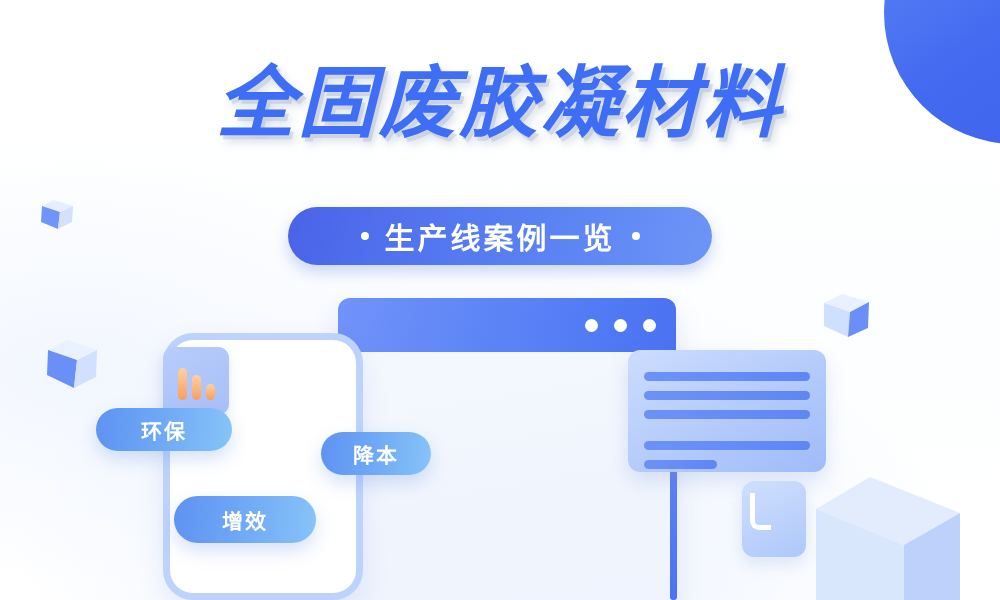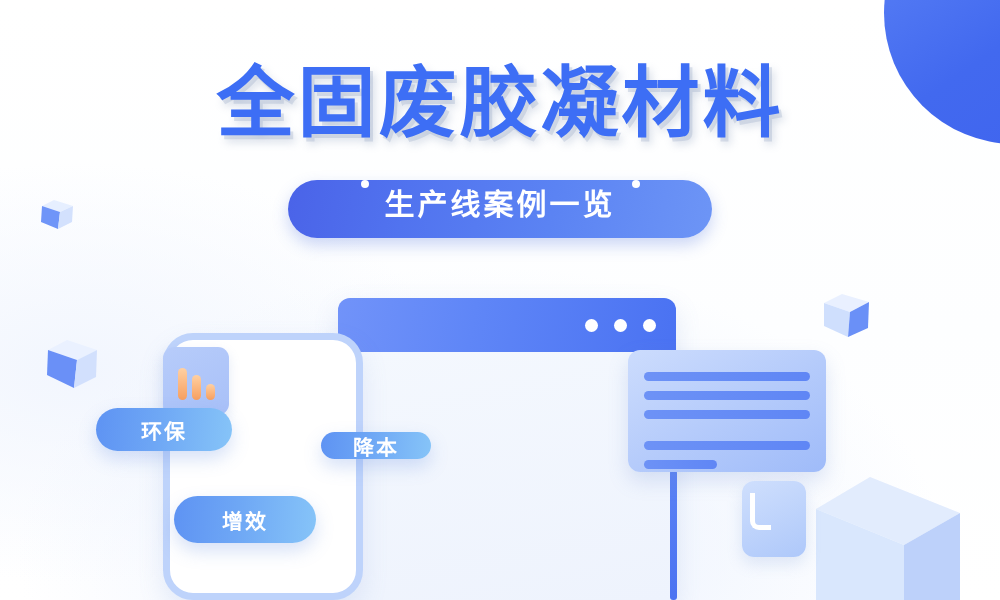--- a/index.html
+++ b/index.html
@@ -57,39 +57,41 @@
     left: 0;
     top: 64px;
     width: 1000px;
     text-align: center;
   }
   .main-title {
     display: inline-block;
     font-family: "DejaVu Sans", "Liberation Sans", sans-serif;
     font-size: 78px;
     font-weight: 700;
+    font-style: italic;
     letter-spacing: 3px;
     color: #3d6ef5;
     line-height: 1.02;
     text-shadow:
       3px 4px 0 rgba(150, 165, 195, 0.30),
       5px 7px 9px rgba(130, 148, 182, 0.30);
     white-space: nowrap;
   }
 
   .subtitle-pill {
     position: absolute;
     left: 288px;
-    top: 180px;
+    top: 207px;
     width: 424px;
     height: 58px;
     border-radius: 29px;
     background: linear-gradient(102deg, #4a63e8 0%, #5173ef 28%, #5b83f3 62%, #6d95f6 100%);
     box-shadow: 0 7px 16px rgba(72, 106, 220, 0.28);
     display: flex;
+    align-items: center;
     justify-content: center;
     gap: 16px;
   }
   .subtitle-text {
     color: #ffffff;
     font-size: 30px;
     font-weight: 700;
     letter-spacing: 3px;
     white-space: nowrap;
   }
@@ -190,21 +192,21 @@
     border-radius: 999px;
     color: #ffffff;
     font-size: 21px;
     font-weight: 700;
     letter-spacing: 2px;
     background: linear-gradient(95deg, #5e93f3 0%, #6ea7f5 45%, #86c4f8 100%);
     box-shadow: 0 8px 18px rgba(96, 140, 225, 0.26);
     white-space: nowrap;
   }
   .pill-huanbao { left: 96px; top: 408px;  width: 136px; height: 43px; }
-  .pill-jiangben{ left: 321px; top: 432px; width: 110px; height: 27px; }
+  .pill-jiangben{ left: 321px; top: 432px; width: 110px; height: 43px; }
   .pill-zengxiao{ left: 174px; top: 496px; width: 142px; height: 47px; }
 
   
   .doc-card {
     position: absolute;
     left: 628px;
     top: 350px;
     width: 198px;
     height: 122px;
     border-radius: 12px;

